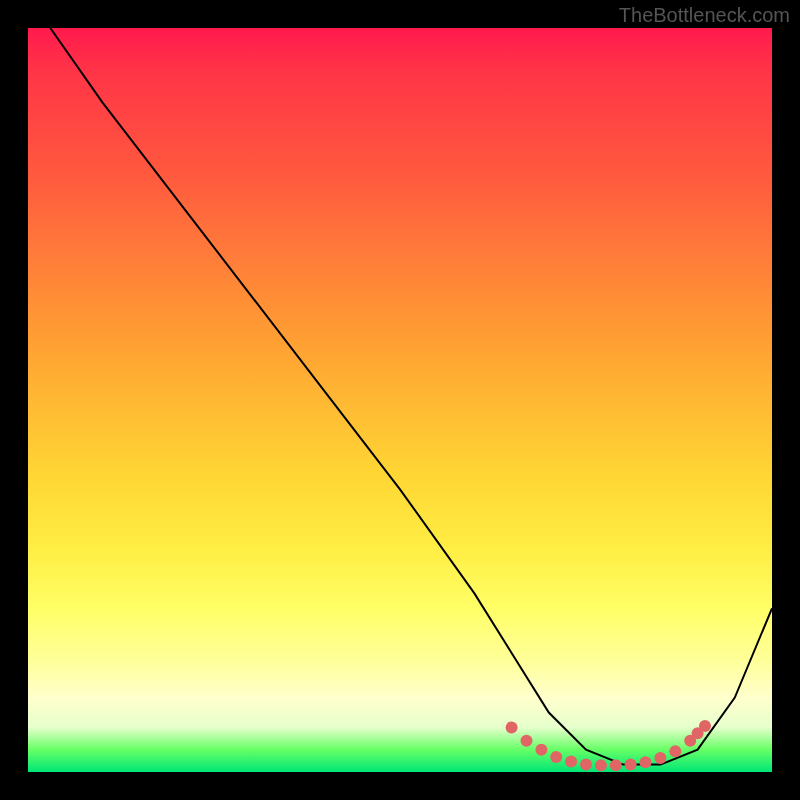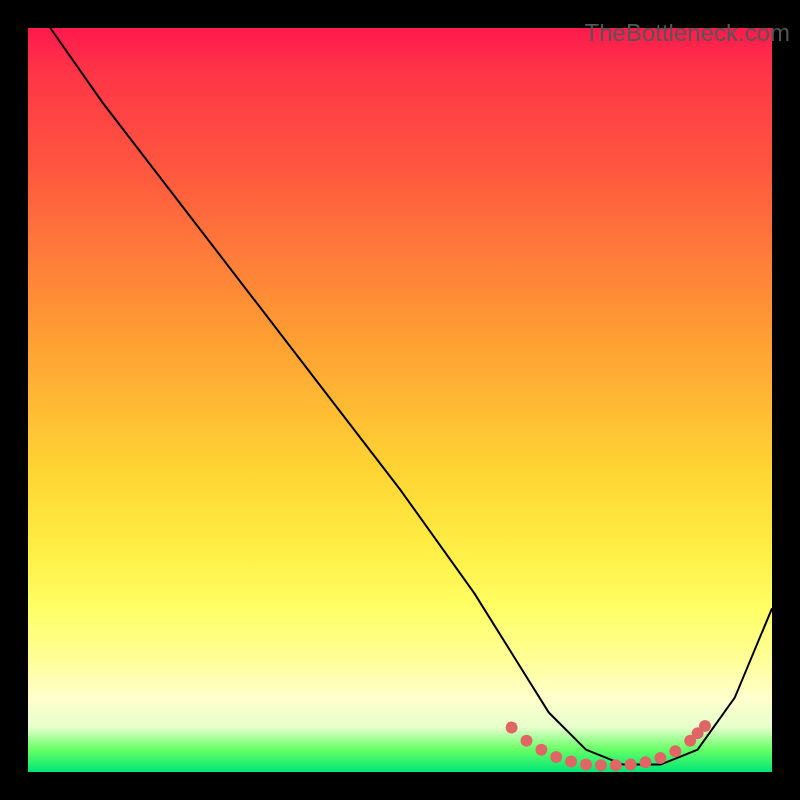--- a/index.html
+++ b/index.html
@@ -5,24 +5,24 @@
   * { margin: 0; padding: 0; box-sizing: border-box; }
   body {
     width: 800px;
     height: 800px;
     background: #000;
     position: relative;
     font-family: Arial, sans-serif;
   }
   .watermark {
     position: absolute;
-    top: 19px;
+    top: 4px;
     right: 10px;
     color: #555;
-    font-size: 24px;
+    font-size: 20px;
     font-weight: 500;
     z-index: 10;
     margin-left: 37px;
   }
   .plot-area {
     position: absolute;
     top: 28px;
     left: 28px;
     width: 744px;
     height: 744px;

